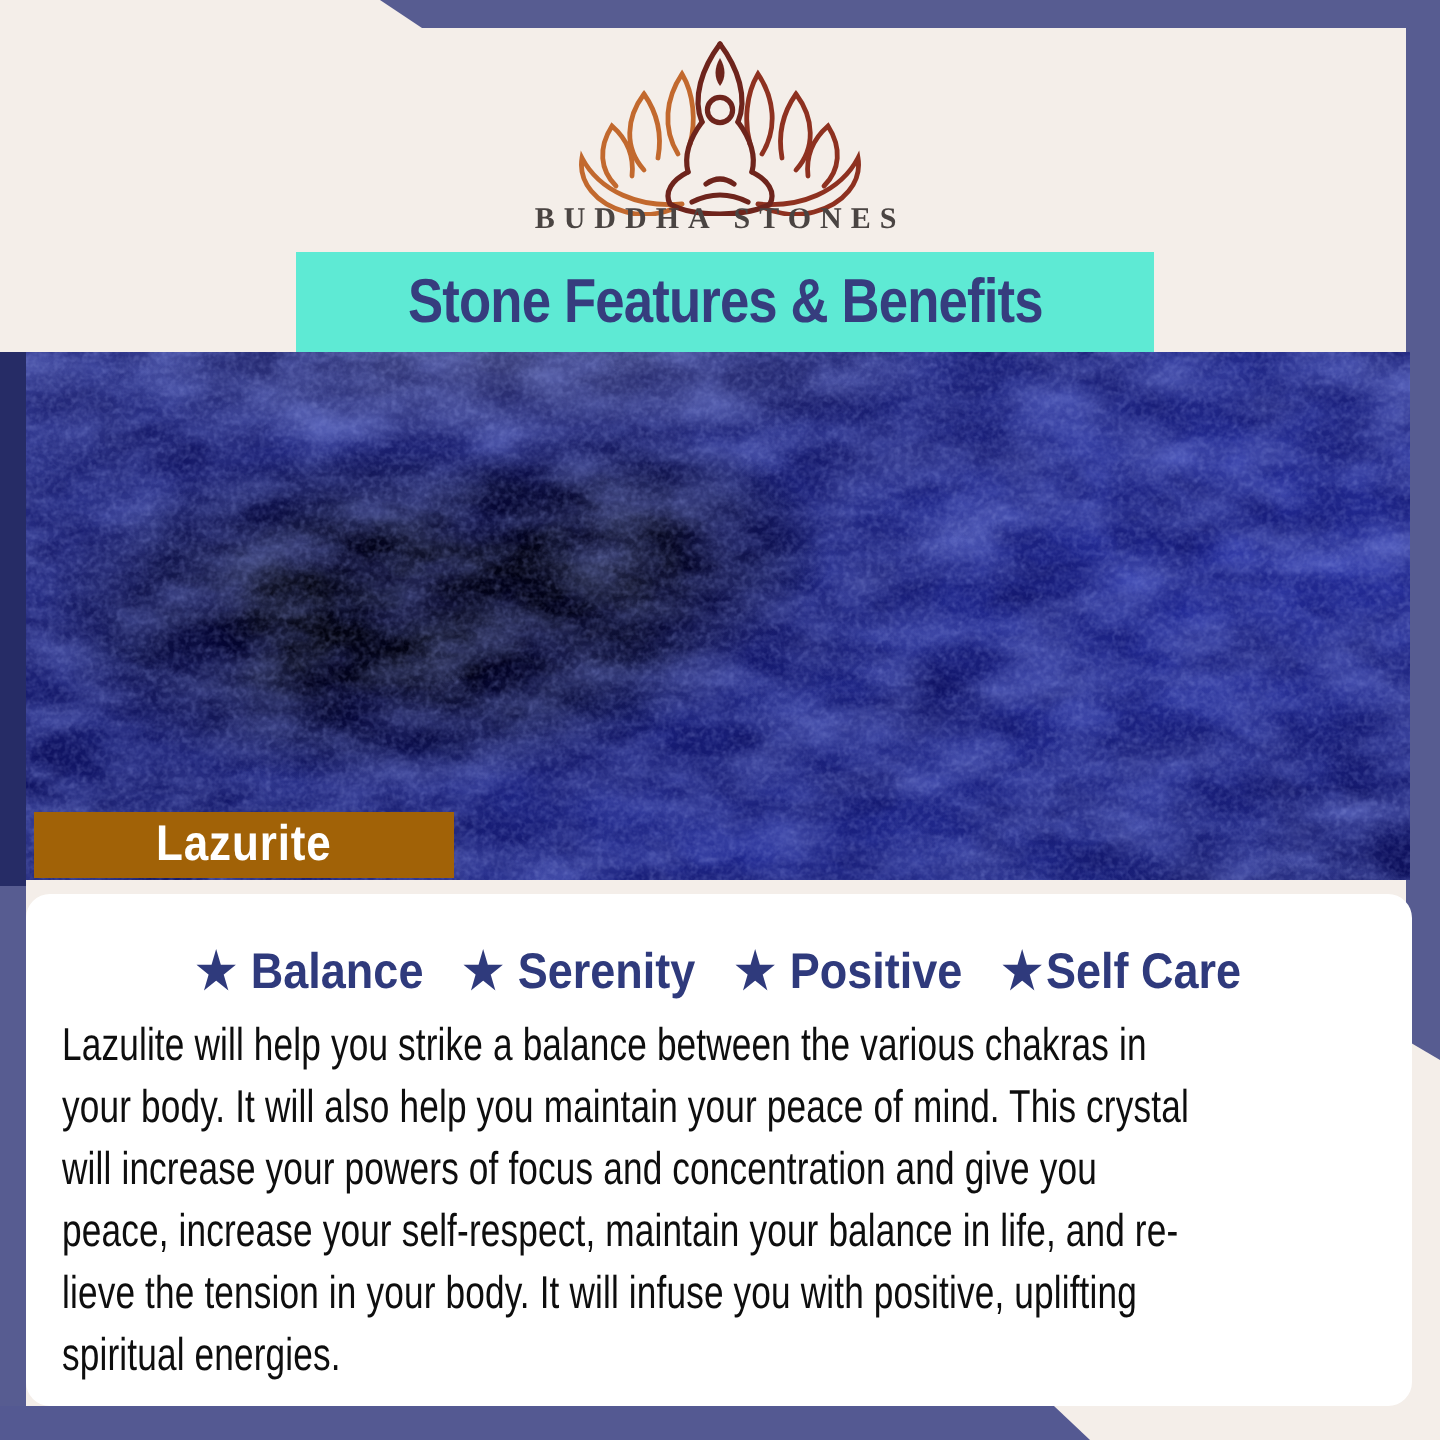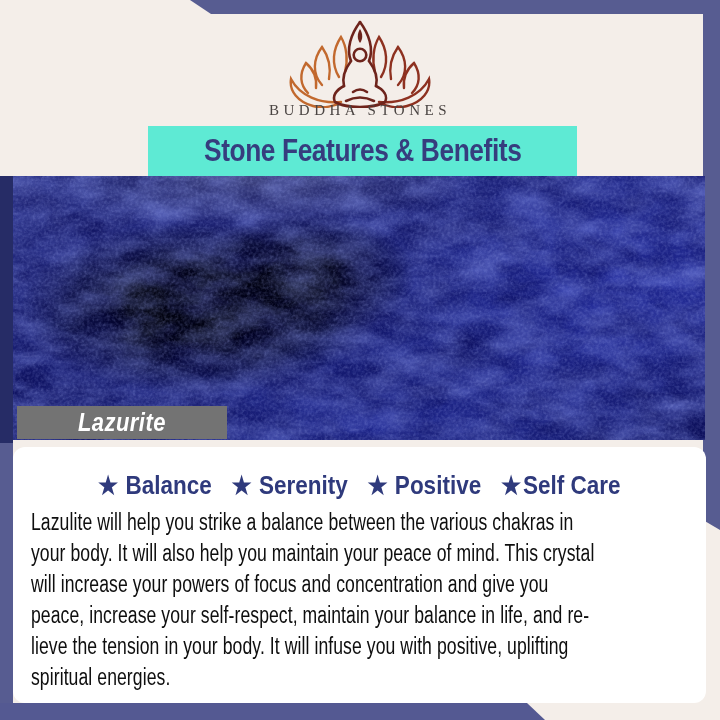--- a/index.html
+++ b/index.html
@@ -12,42 +12,42 @@
   .right-ribbon{position:absolute;right:0;top:0;width:17px;height:530px;background:#575c91;
            clip-path:polygon(0 0,17px 0,17px 530px,0 520px);}
   .bottom-bar{position:absolute;left:0;bottom:0;width:720px;height:17px;background:#545992;
            clip-path:polygon(0 0,527px 0,545px 17px,0 17px);}
   .left-strip-upper{position:absolute;left:0;top:176px;width:13px;height:267px;background:#262c66;}
   .left-strip-lower{position:absolute;left:0;top:443px;width:13px;height:277px;background:#575c91;}
 
   
   .logo{position:absolute;left:50%;top:16px;transform:translateX(-50%);}
   .brand-name{position:absolute;left:0;top:102px;width:720px;text-align:center;
-      font-family:"Liberation Serif",serif;font-size:15px;font-weight:400;color:#4a4442;letter-spacing:4.5px;}
+      font-family:"Liberation Serif",serif;font-size:15px;font-weight:700;color:#4a4442;letter-spacing:4.5px;}
 
   
   .title-band{position:absolute;left:148px;top:126px;width:429px;height:50px;background:#5eead4;
       display:flex;align-items:center;justify-content:center;}
   .title-text{display:inline-block;font-size:31px;font-weight:bold;color:#363d7e;
       letter-spacing:-0.5px;transform:scaleX(0.85);white-space:nowrap;}
 
   
   .photo{position:absolute;left:13px;top:176px;width:692px;height:264px;background-color:#1b2178;
       background-image:
         radial-gradient(ellipse 300px 60px at 35% 3%, rgba(130,138,172,0.55), rgba(130,138,172,0) 70%),
         radial-gradient(ellipse 250px 120px at 27% 50%, rgba(2,3,14,0.97) 28%, rgba(2,3,14,0) 72%),
         radial-gradient(ellipse 160px 90px at 42% 38%, rgba(2,3,16,0.9) 20%, rgba(2,3,16,0) 70%),
         radial-gradient(ellipse 380px 240px at 88% 42%, rgba(43,53,172,0.85), rgba(43,53,172,0) 72%),
         radial-gradient(ellipse 420px 160px at 55% 96%, rgba(35,44,152,0.85), rgba(35,44,152,0) 75%),
         linear-gradient(170deg,#2a3187 0%,#1a2075 55%,#161b66 100%);}
   .photo svg.noise{position:absolute;left:0;top:0;}
 
   
-  .stone-band{position:absolute;left:17px;top:406px;width:210px;height:33px;background:#737373;
-      display:flex;align-items:center;justify-content:center;font-style:italic;}
+  .stone-band{position:absolute;left:17px;top:406px;width:210px;height:33px;background:#a16207;
+      display:flex;align-items:center;justify-content:center;}
   .stone-band span{display:inline-block;font-size:25px;font-weight:bold;color:#ffffff;
       letter-spacing:0.5px;transform:scaleX(0.88);}
 
   
   .panel{position:absolute;left:13px;top:447px;width:693px;height:256px;background:#ffffff;border-radius:12px;}
   .benefits-wrap{position:absolute;left:0;top:24px;width:100%;text-align:center;}
   .benefits-row{display:inline-flex;align-items:center;column-gap:22px;transform:scaleX(0.9);white-space:nowrap;}
   .benefit{display:inline-flex;align-items:center;font-size:25px;font-weight:bold;color:#2f3a7c;}
   .benefit .star{margin-right:8px;font-size:25px;}
   .benefit:last-child .star{margin-right:2px;}

